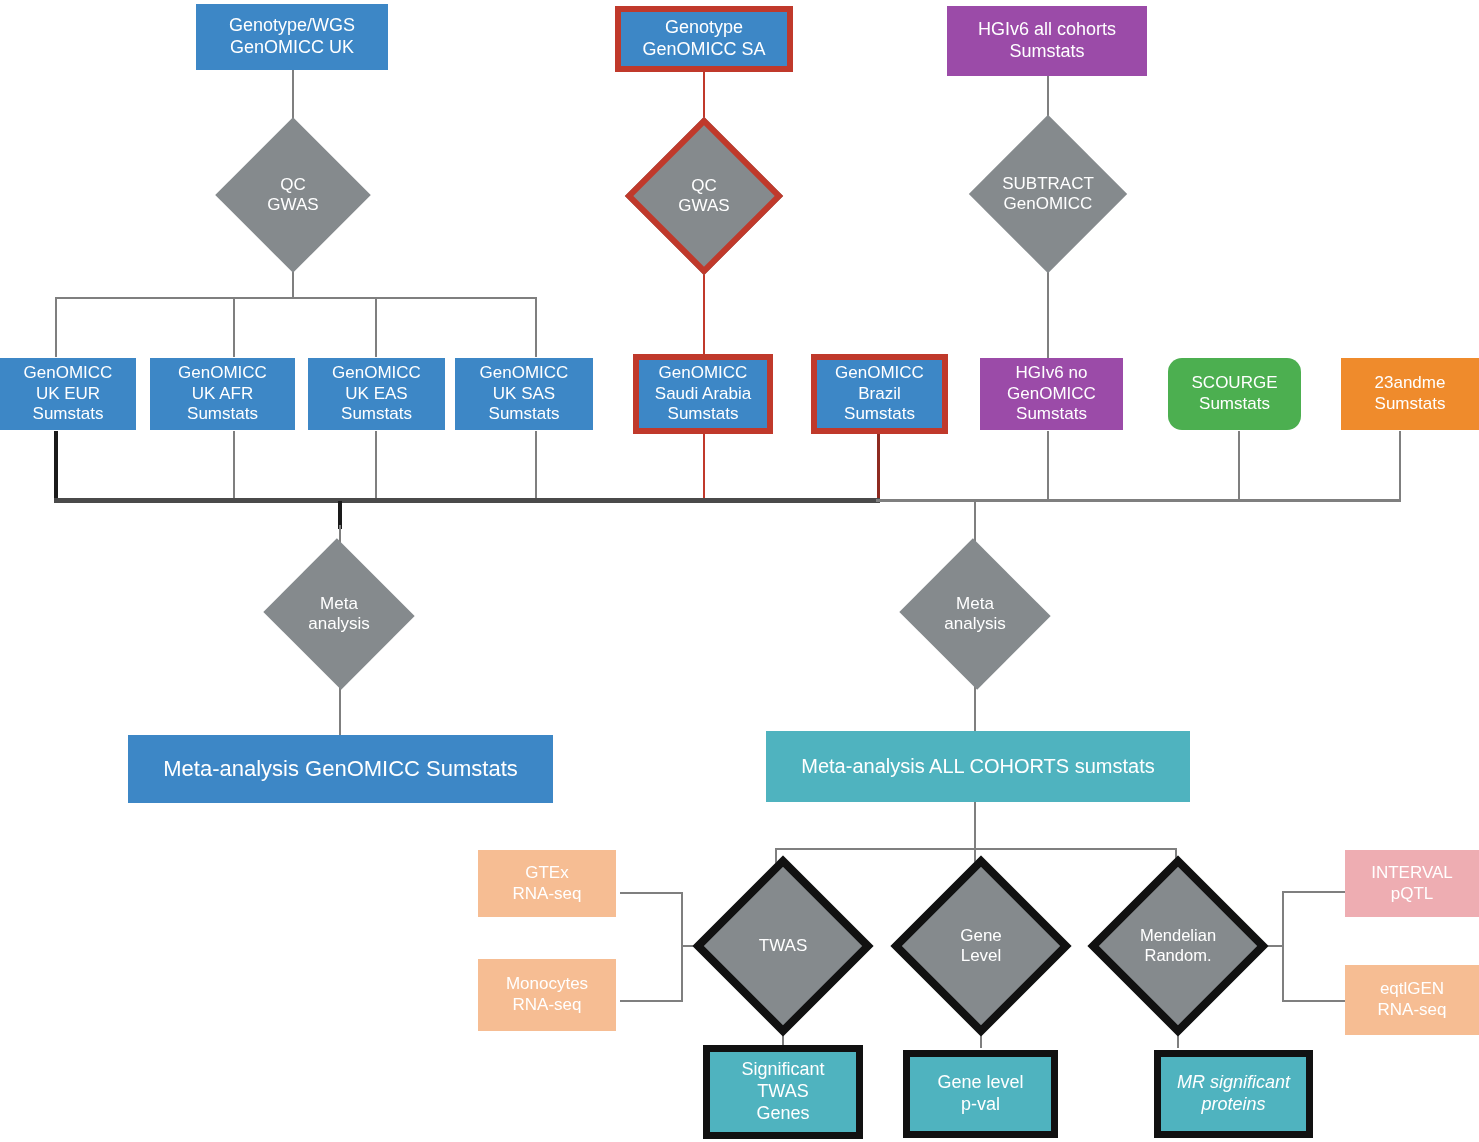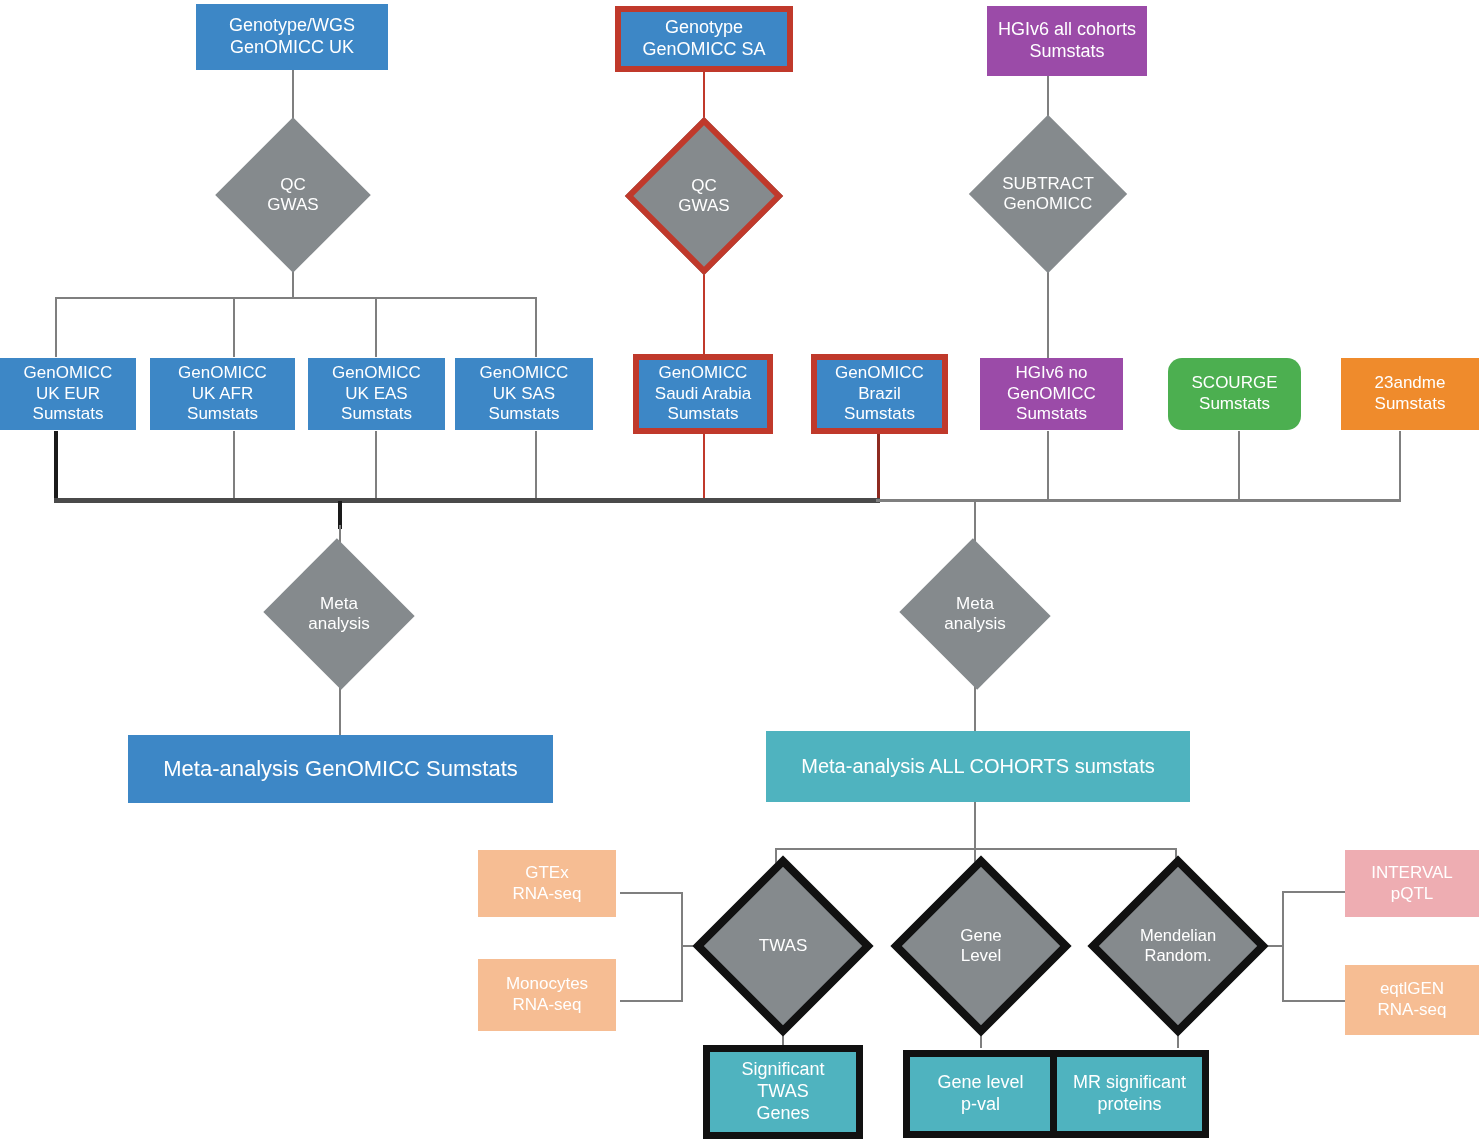--- a/index.html
+++ b/index.html
@@ -143,21 +143,21 @@
   <div class="node blue redborder t18" style="left:615px;top:6px;width:178px;height:66px;">
     <span>Genotype
 GenOMICC SA</span>
   </div>
 
   <div class="node blue t18" style="left:196px;top:4px;width:192px;height:66px;">
     <span>Genotype/WGS
 GenOMICC UK</span>
   </div>
 
-  <div class="node purple t18" style="left:947px;top:6px;width:160px;height:70px;margin-left:40px;">
+  <div class="node purple t18" style="left:947px;top:6px;width:200px;height:70px;">
     <span>HGIv6 all cohorts
 Sumstats</span>
   </div>
 
   <div class="diamond t17" style="left:238px;top:140px;width:110px;height:110px;">
     <div class="dshape"></div>
     <div class="dlabel">QC
 GWAS</div>
   </div>
 
@@ -286,18 +286,18 @@
     <span>Significant
 TWAS
 Genes</span>
   </div>
 
   <div class="node teal blackborder t18" style="left:903px;top:1050px;width:155px;height:88px;">
     <span>Gene level
 p-val</span>
   </div>
 
-  <div class="node teal blackborder t18" style="left:1050px;top:1050px;width:159px;height:88px;">
+  <div class="node teal blackborder t18" style="left:1154px;top:1050px;width:159px;height:88px;font-style:italic;">
     <span>MR significant
 proteins</span>
   </div>
 
 </div>
 
 </body></html>

